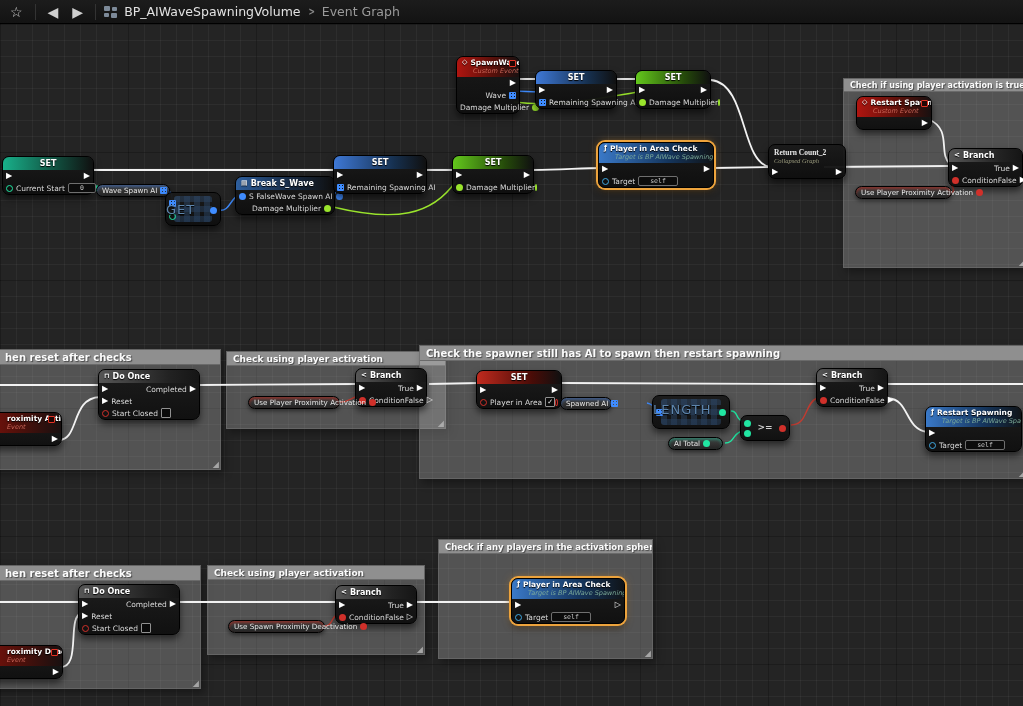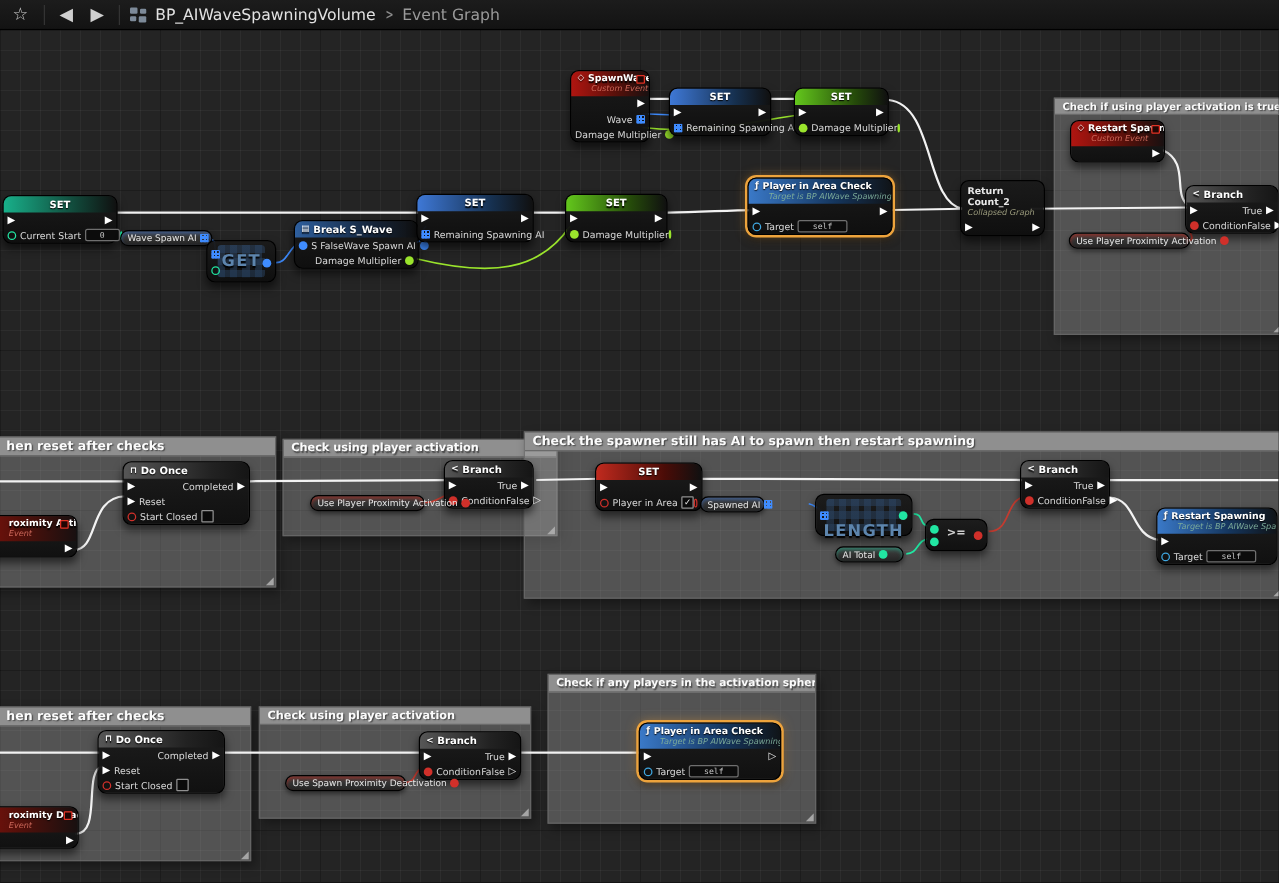--- a/index.html
+++ b/index.html
@@ -63,21 +63,21 @@
   .dot{width:7px;height:7px;border-radius:50%;display:inline-block;box-sizing:border-box;}
   .d-teal{background:#21e6a2;} .d-tealo{border:1.5px solid #21e6a2;}
   .d-green{background:#9ae42c;} .d-greeno{border:1.5px solid #9ae42c;}
   .d-red{background:#d0302a;} .d-redo{border:1.5px solid #d0302a;}
   .d-blue{background:#3f8cff;} .d-blueo{border:1.5px solid #3fa7e0;}
   .pgrid{width:7px;height:7px;display:inline-block;border-radius:1px;
     background-image:repeating-linear-gradient(0deg,#3f8cff 0 2px,transparent 2px 3px),repeating-linear-gradient(90deg,#3f8cff 0 2px,transparent 2px 3px);}
   .valbox{border:1px solid #6f6f6f;background:#0c0c0c;border-radius:2px;font-size:6.5px;color:#c8c8c8;padding:0 11px;line-height:8px;font-family:"DejaVu Sans Mono",monospace;}
   .chk{width:8px;height:8px;border:1px solid #909090;background:#0a0a0a;border-radius:1px;display:inline-flex;align-items:center;justify-content:center;font-size:7px;color:#e8e8e8;line-height:1;}
   .delegate{position:absolute;top:3px;width:7px;height:7px;border:1.5px solid #e23325;background:#200604;border-radius:1px;box-sizing:border-box;}
-  .watermark{font-weight:bold;color:#5d85ad;letter-spacing:1px;text-align:center;text-shadow:0 1px 1px #000;}
+  .watermark{font-weight:normal;color:#5d85ad;letter-spacing:1px;text-align:left;text-shadow:0 1px 1px #000;}
   .deco{position:absolute;left:8px;right:8px;top:3px;bottom:3px;opacity:.5;border-radius:3px;
     background-image:repeating-linear-gradient(0deg,rgba(62,110,168,.55) 0 6px,transparent 6px 10px),repeating-linear-gradient(90deg,rgba(62,110,168,.55) 0 6px,transparent 6px 10px);}
 
   
   .pill{position:absolute;z-index:3;height:13px;border-radius:8px;border:1px solid #000;background:linear-gradient(#424242,#242424);display:flex;align-items:center;gap:3px;padding:0 5px;font-size:7.2px;color:#e6e6e6;box-shadow:0 2px 4px rgba(0,0,0,.5);white-space:nowrap;box-sizing:border-box;}
   .pill.redtint{box-shadow:inset 0 2px 3px rgba(190,40,30,.55),0 2px 4px rgba(0,0,0,.5);}
   .pill.bluetint{box-shadow:inset 0 2px 3px rgba(60,120,220,.45),0 2px 4px rgba(0,0,0,.5);}
   .pill.tealtint{box-shadow:inset 0 2px 3px rgba(30,190,150,.45),0 2px 4px rgba(0,0,0,.5);}
   .pill .dot,.pill .pgrid{flex:none;}
 </style>
@@ -285,21 +285,21 @@
         </div>
       <div class="row">
         <span class="grp">
             <span class="dot d-blueo"></span>
             <span>Target</span>
             <span class="valbox">self</span>
           </span>
       </div>
     </div>
 
-    <div class="node" style="left:768px;top:120px;width:68px;">
+    <div class="node" style="left:768px;top:120px;width:78px;font-family:Liberation Serif, serif;">
       <div style="padding:3px 5px 0;font-weight:bold;font-size:7.5px;color:#e8e8e8;">Return Count_2</div>
       <div style="padding:0 5px;font-style:italic;font-size:6.5px;color:#9a9a7c;">Collapsed Graph</div>
       <div class="row" style="margin-top:2px;">
           <span class="xin">▶</span>
           <span class="xout">▶</span>
         </div>
     </div>
 
     <div class="node" style="left:456px;top:32px;width:64px;">
       <div class="hdr2 h-event">
@@ -498,21 +498,21 @@
 
     <div class="pill bluetint" style="left:560px;top:373px;width:52px;">
       <span>Spawned AI</span>
         <span class="pgrid"></span>
     </div>
 
     <div class="node" style="left:652px;top:371px;width:78px;height:34px;">
       <div class="deco"></div>
       <span class="pgrid" style="position:absolute;left:3px;top:13px;"></span>
       <span class="dot d-teal" style="position:absolute;right:3px;top:13px;"></span>
-      <div class="watermark" style="position:relative;font-size:13px;margin-top:22px;">LENGTH</div>
+      <div class="watermark" style="position:relative;font-size:13px;margin-top:6px;">LENGTH</div>
     </div>
 
     <div class="pill tealtint" style="left:668px;top:413px;width:55px;">
       <span>AI Total</span>
         <span class="dot d-teal"></span>
     </div>
 
     <div class="node" style="left:740px;top:391px;width:50px;height:26px;">
       <span class="dot d-teal" style="position:absolute;left:3px;top:4px;"></span>
       <span class="dot d-teal" style="position:absolute;left:3px;top:14px;"></span>

